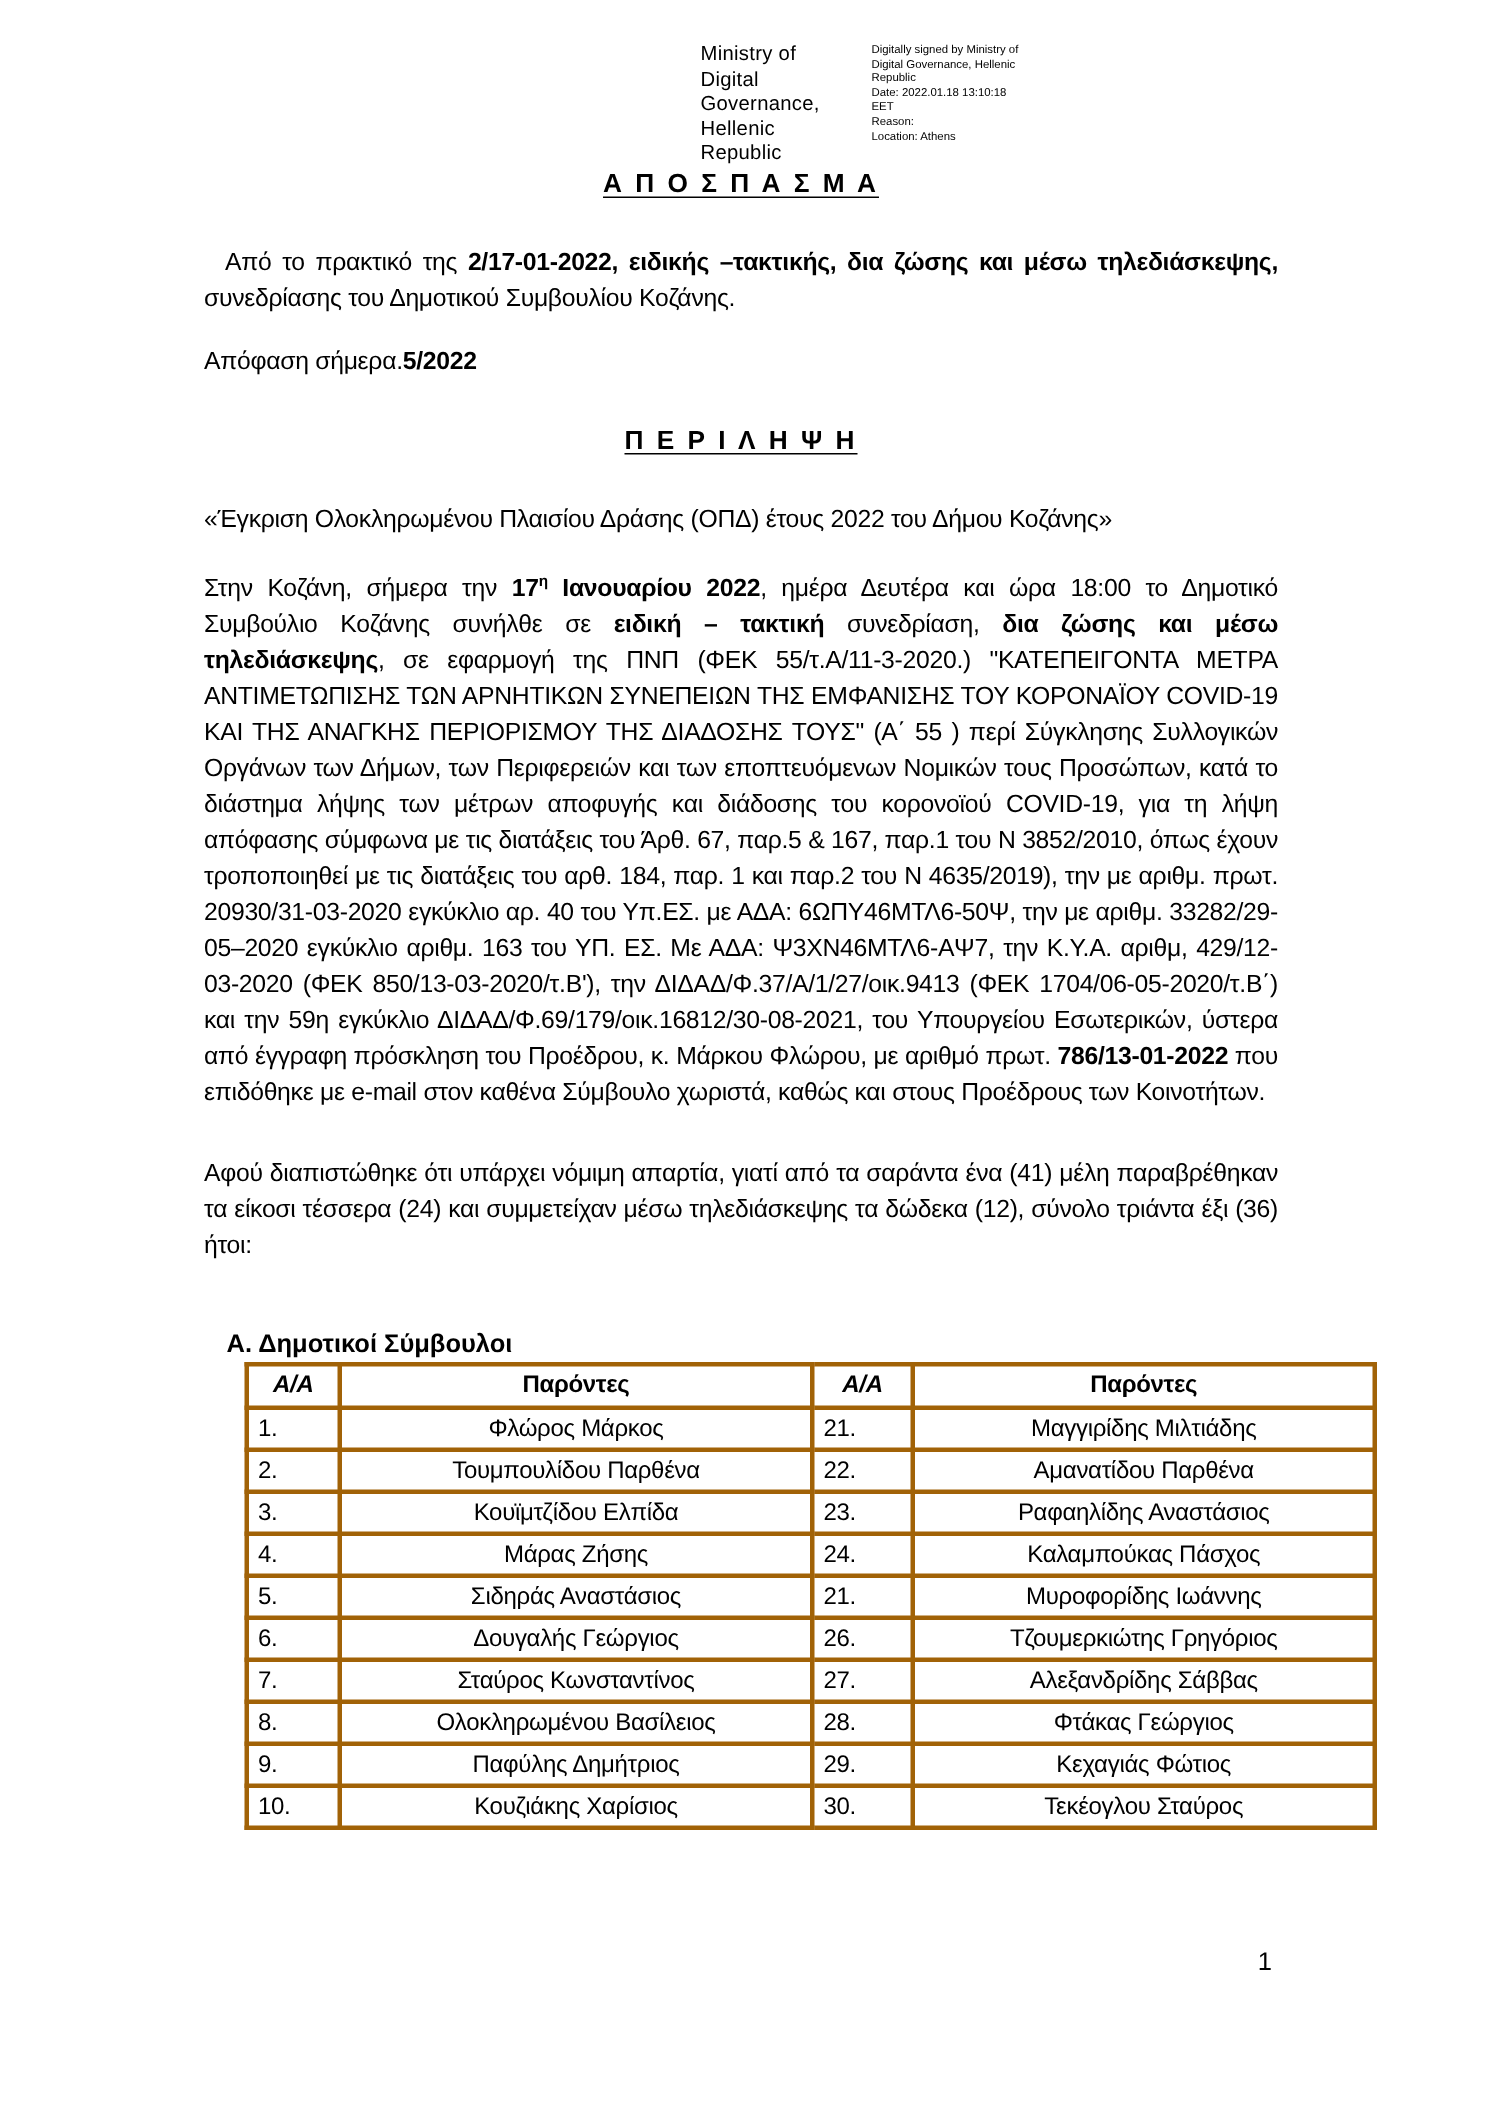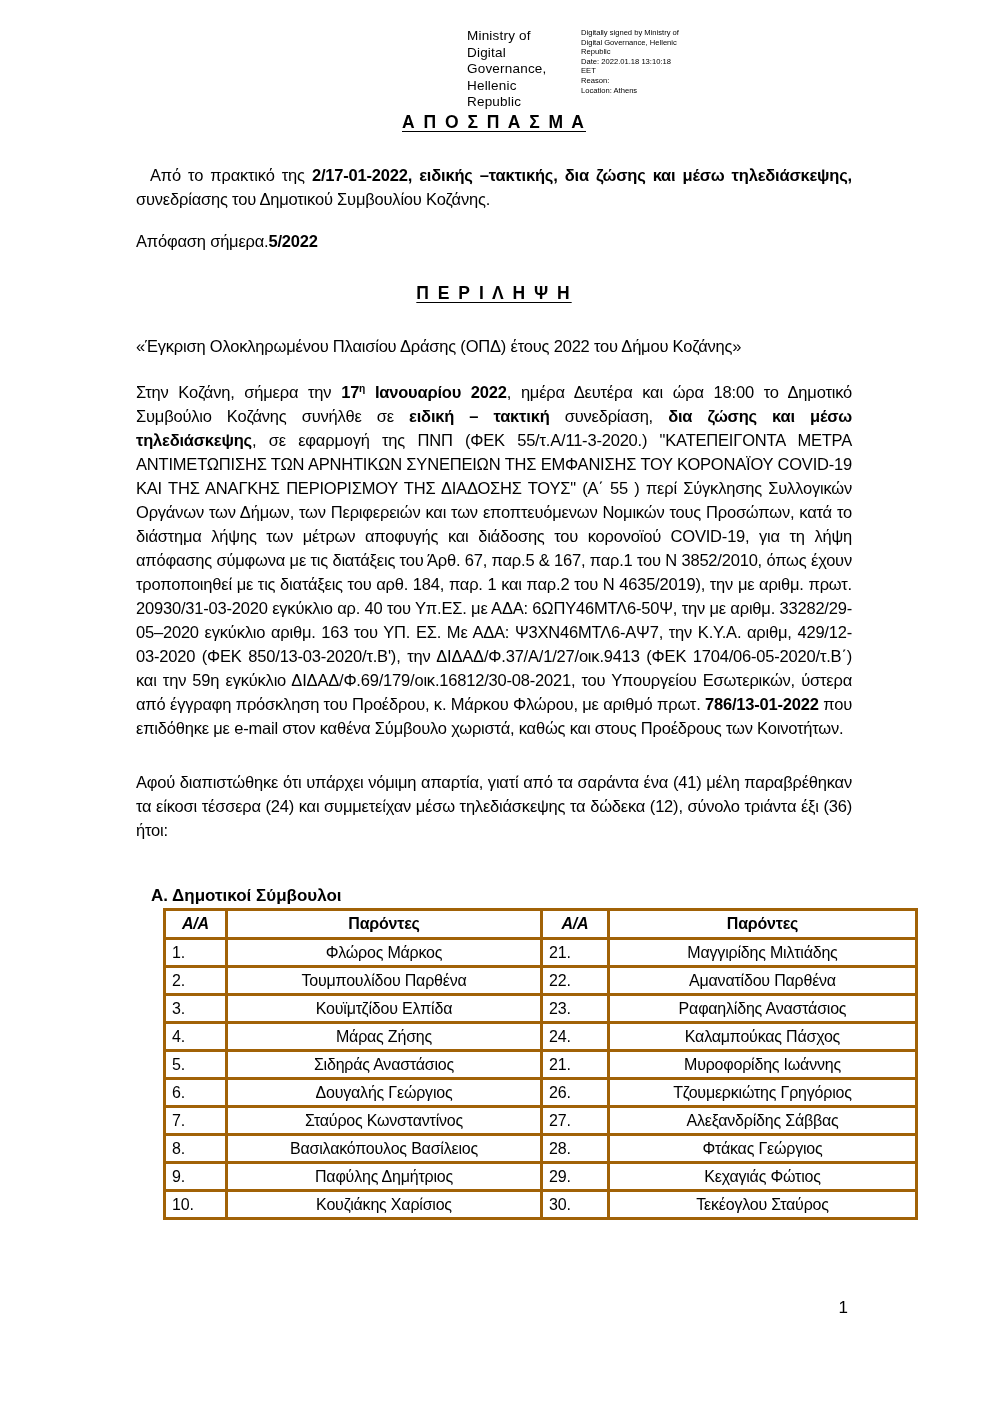--- a/index.html
+++ b/index.html
@@ -187,21 +187,21 @@
               <td class="name">Τζουμερκιώτης Γρηγόριος</td>
             </tr>
             <tr>
               <td class="num">7.</td>
               <td class="name">Σταύρος Κωνσταντίνος</td>
               <td class="num">27.</td>
               <td class="name">Αλεξανδρίδης Σάββας</td>
             </tr>
             <tr>
               <td class="num">8.</td>
-              <td class="name">Βασιλακόπουλος Βασίλειος</td>
+              <td class="name">Ολοκληρωμένου Βασίλειος</td>
               <td class="num">28.</td>
               <td class="name">Φτάκας Γεώργιος</td>
             </tr>
             <tr>
               <td class="num">9.</td>
               <td class="name">Παφύλης Δημήτριος</td>
               <td class="num">29.</td>
               <td class="name">Κεχαγιάς Φώτιος</td>
             </tr>
             <tr>

